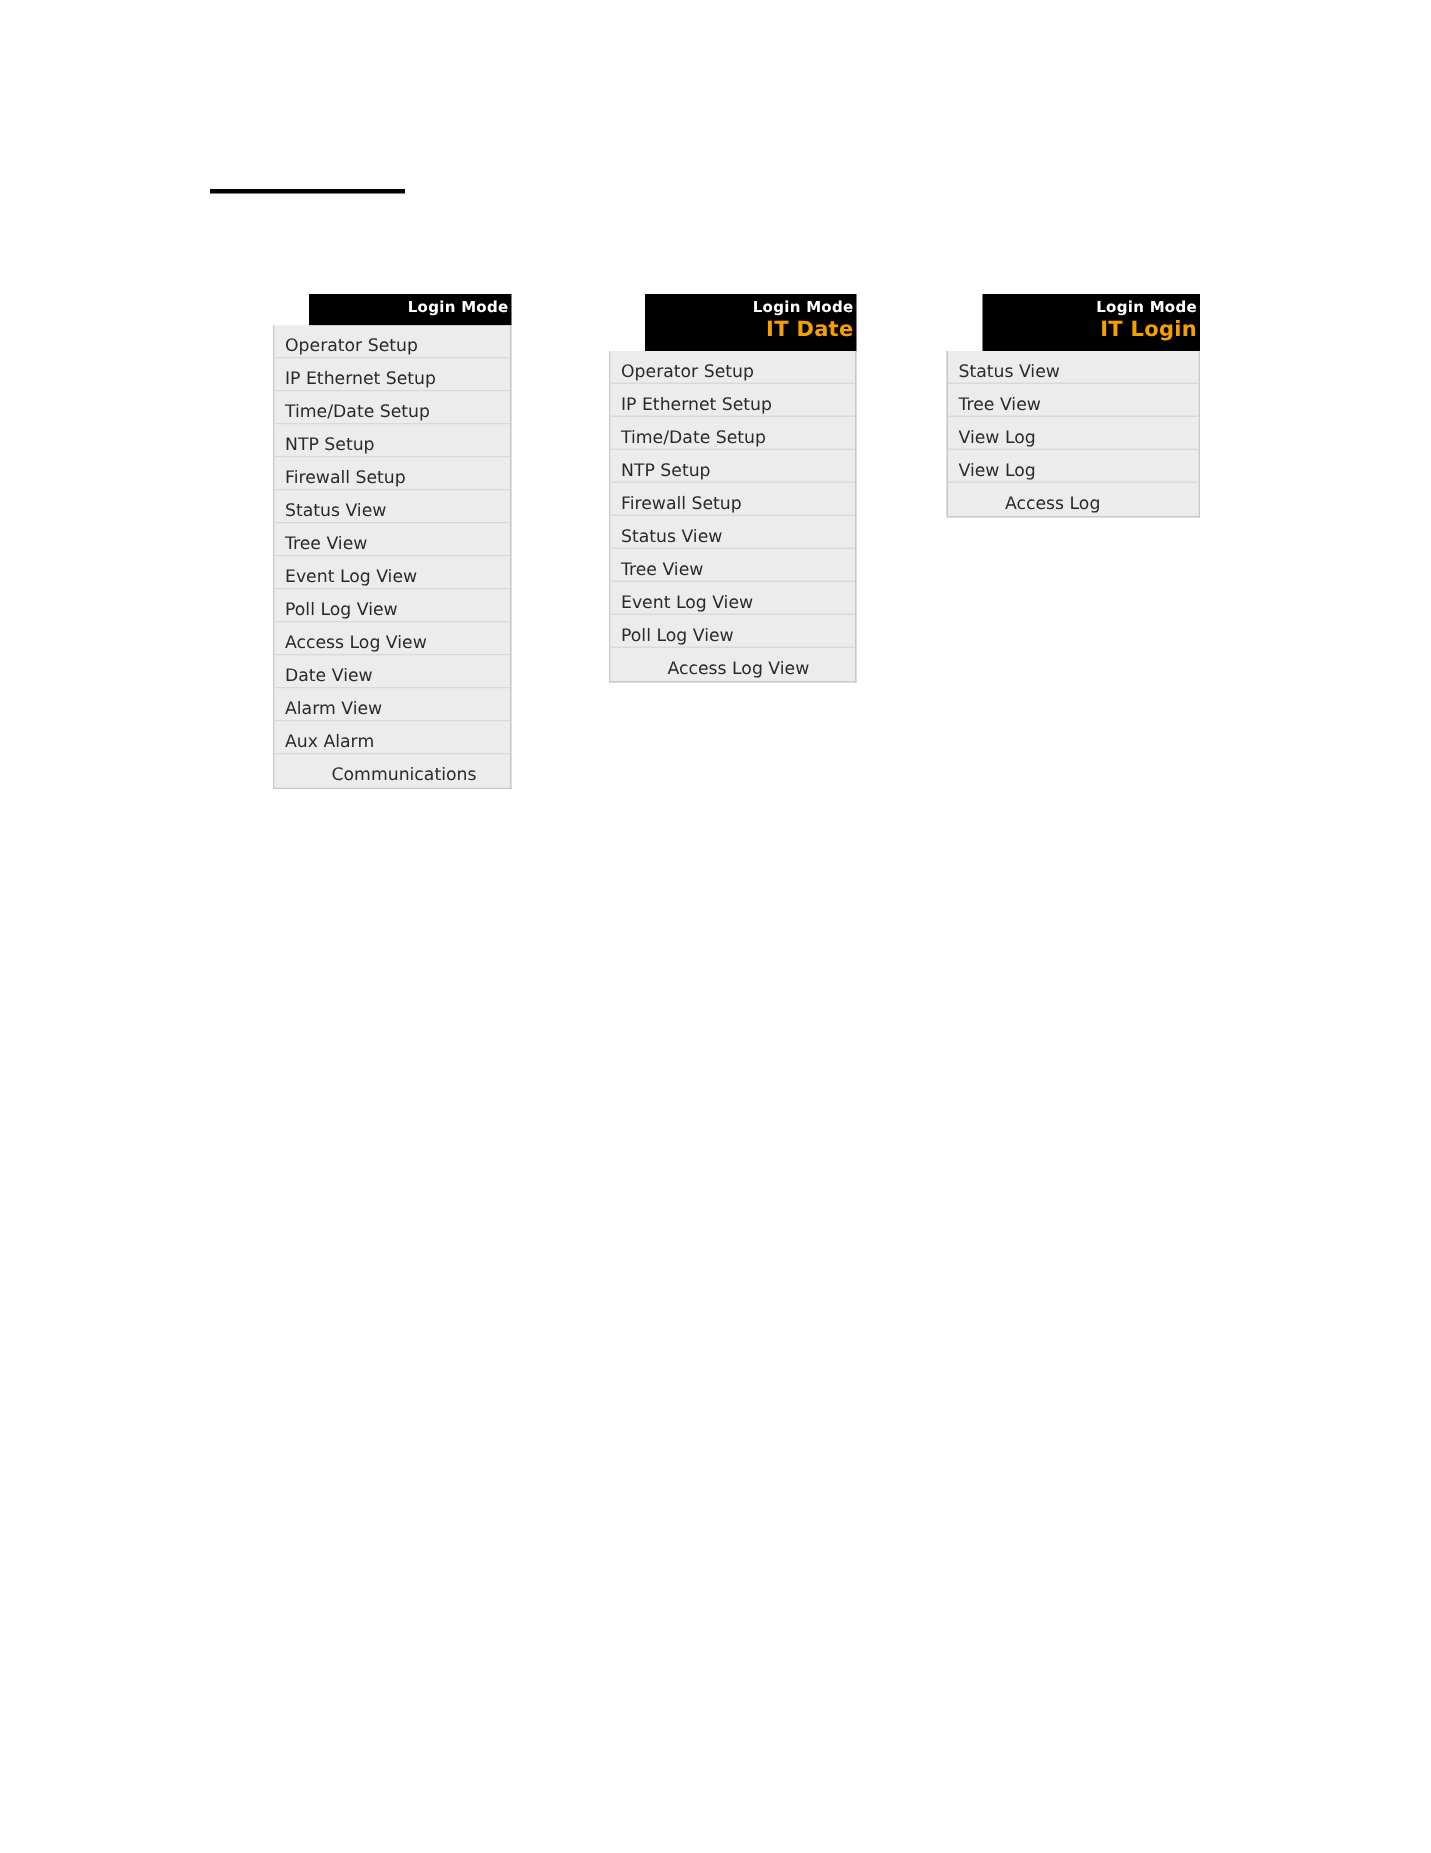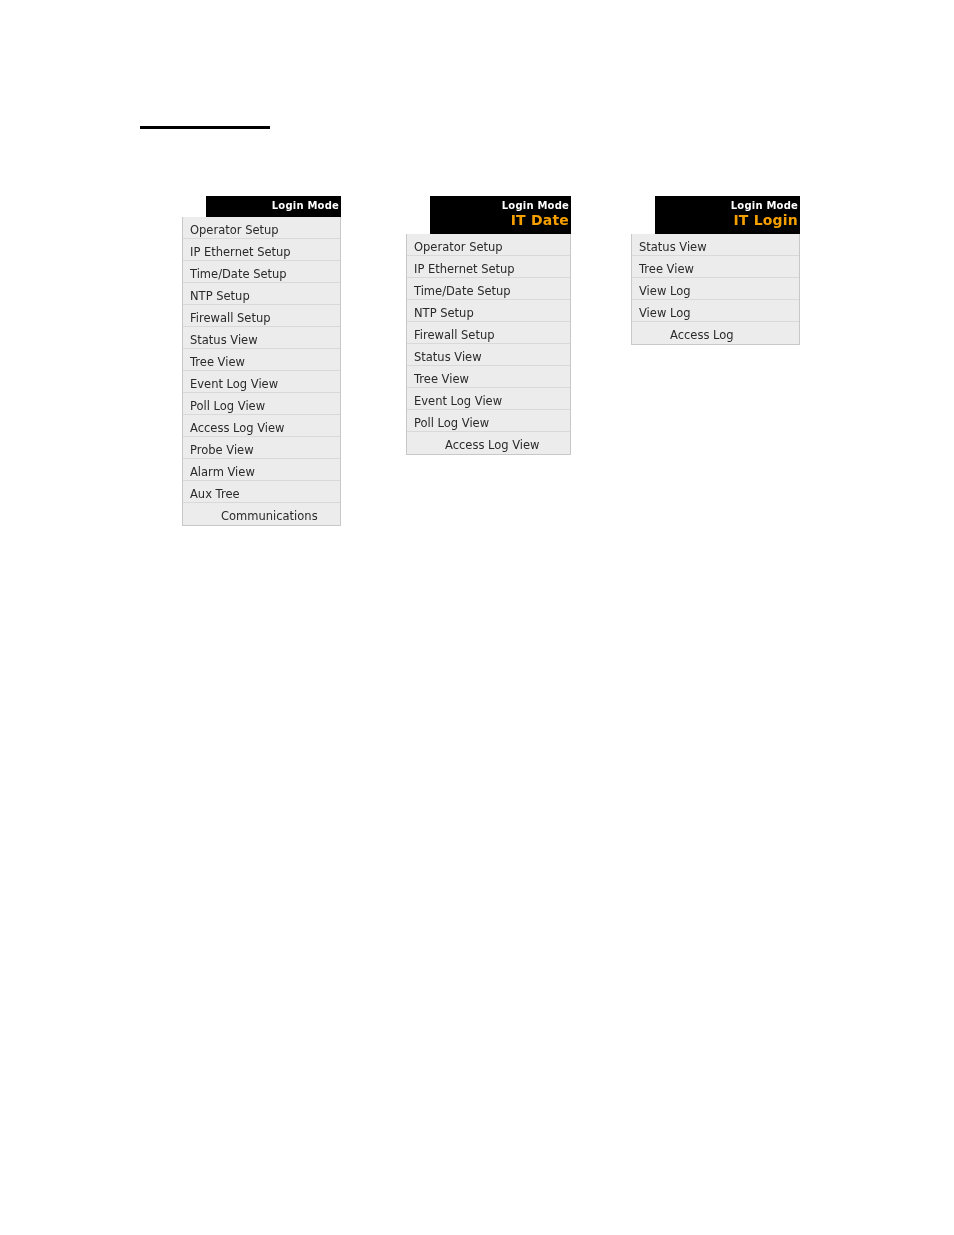--- a/index.html
+++ b/index.html
@@ -117,23 +117,23 @@
         <div class="menu-item">Operator Setup</div>
         <div class="menu-item">IP Ethernet Setup</div>
         <div class="menu-item">Time/Date Setup</div>
         <div class="menu-item">NTP Setup</div>
         <div class="menu-item">Firewall Setup</div>
         <div class="menu-item">Status View</div>
         <div class="menu-item">Tree View</div>
         <div class="menu-item">Event Log View</div>
         <div class="menu-item">Poll Log View</div>
         <div class="menu-item">Access Log View</div>
-        <div class="menu-item">Probe View</div>
+        <div class="menu-item">Date View</div>
         <div class="menu-item">Alarm View</div>
-        <div class="menu-item">Aux Tree</div>
+        <div class="menu-item">Aux Alarm</div>
         <div class="menu-item">Communications</div>
       </div>
     </div>
 
     <div class="menu-panel col2">
       <div class="menu-header">
         <span class="login-mode">Login Mode</span>
         <span class="mode-name">IT Date</span>
       </div>
       <div class="menu-items">

